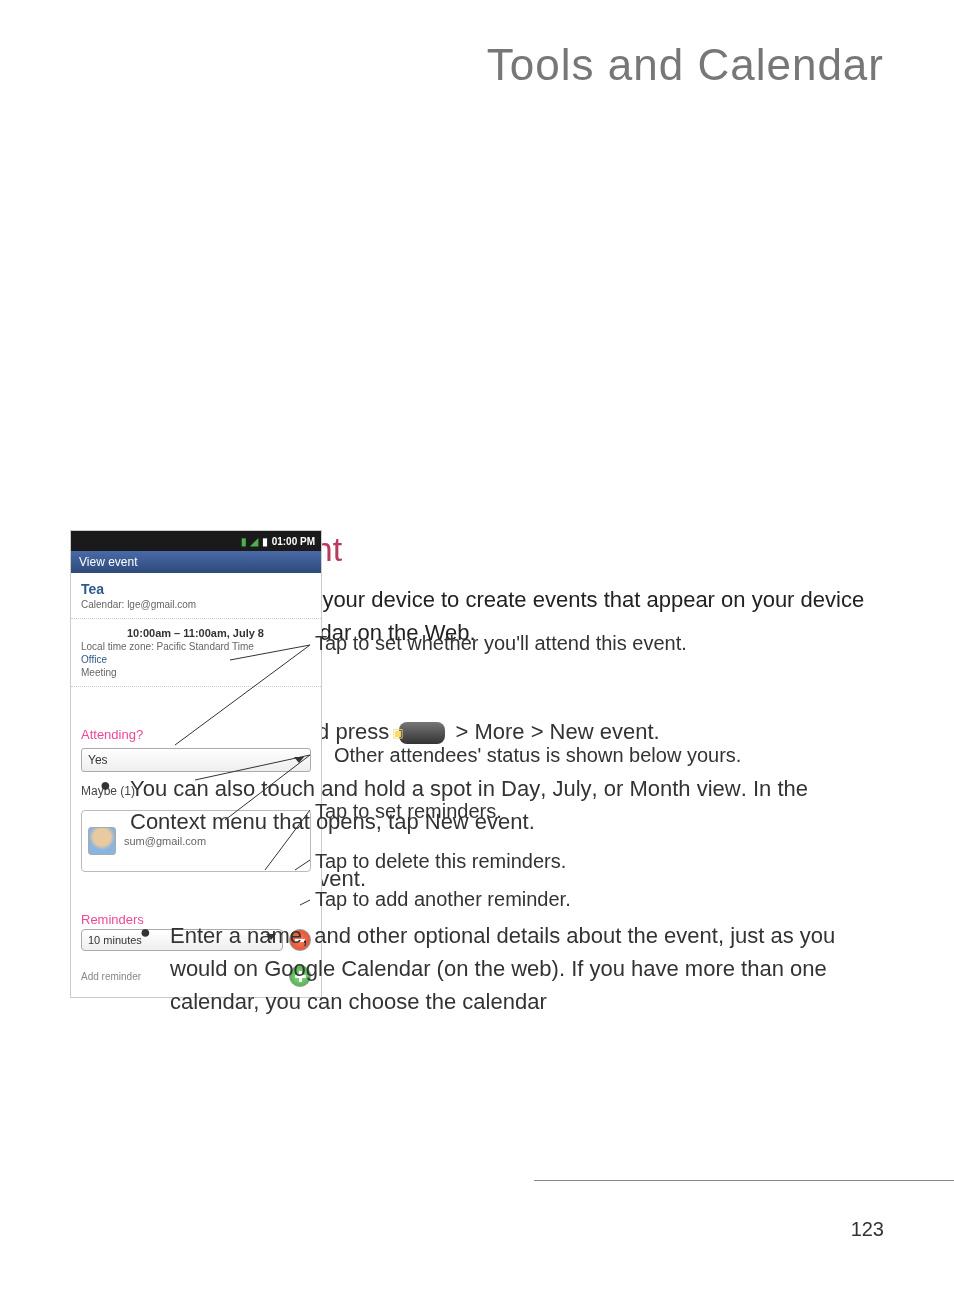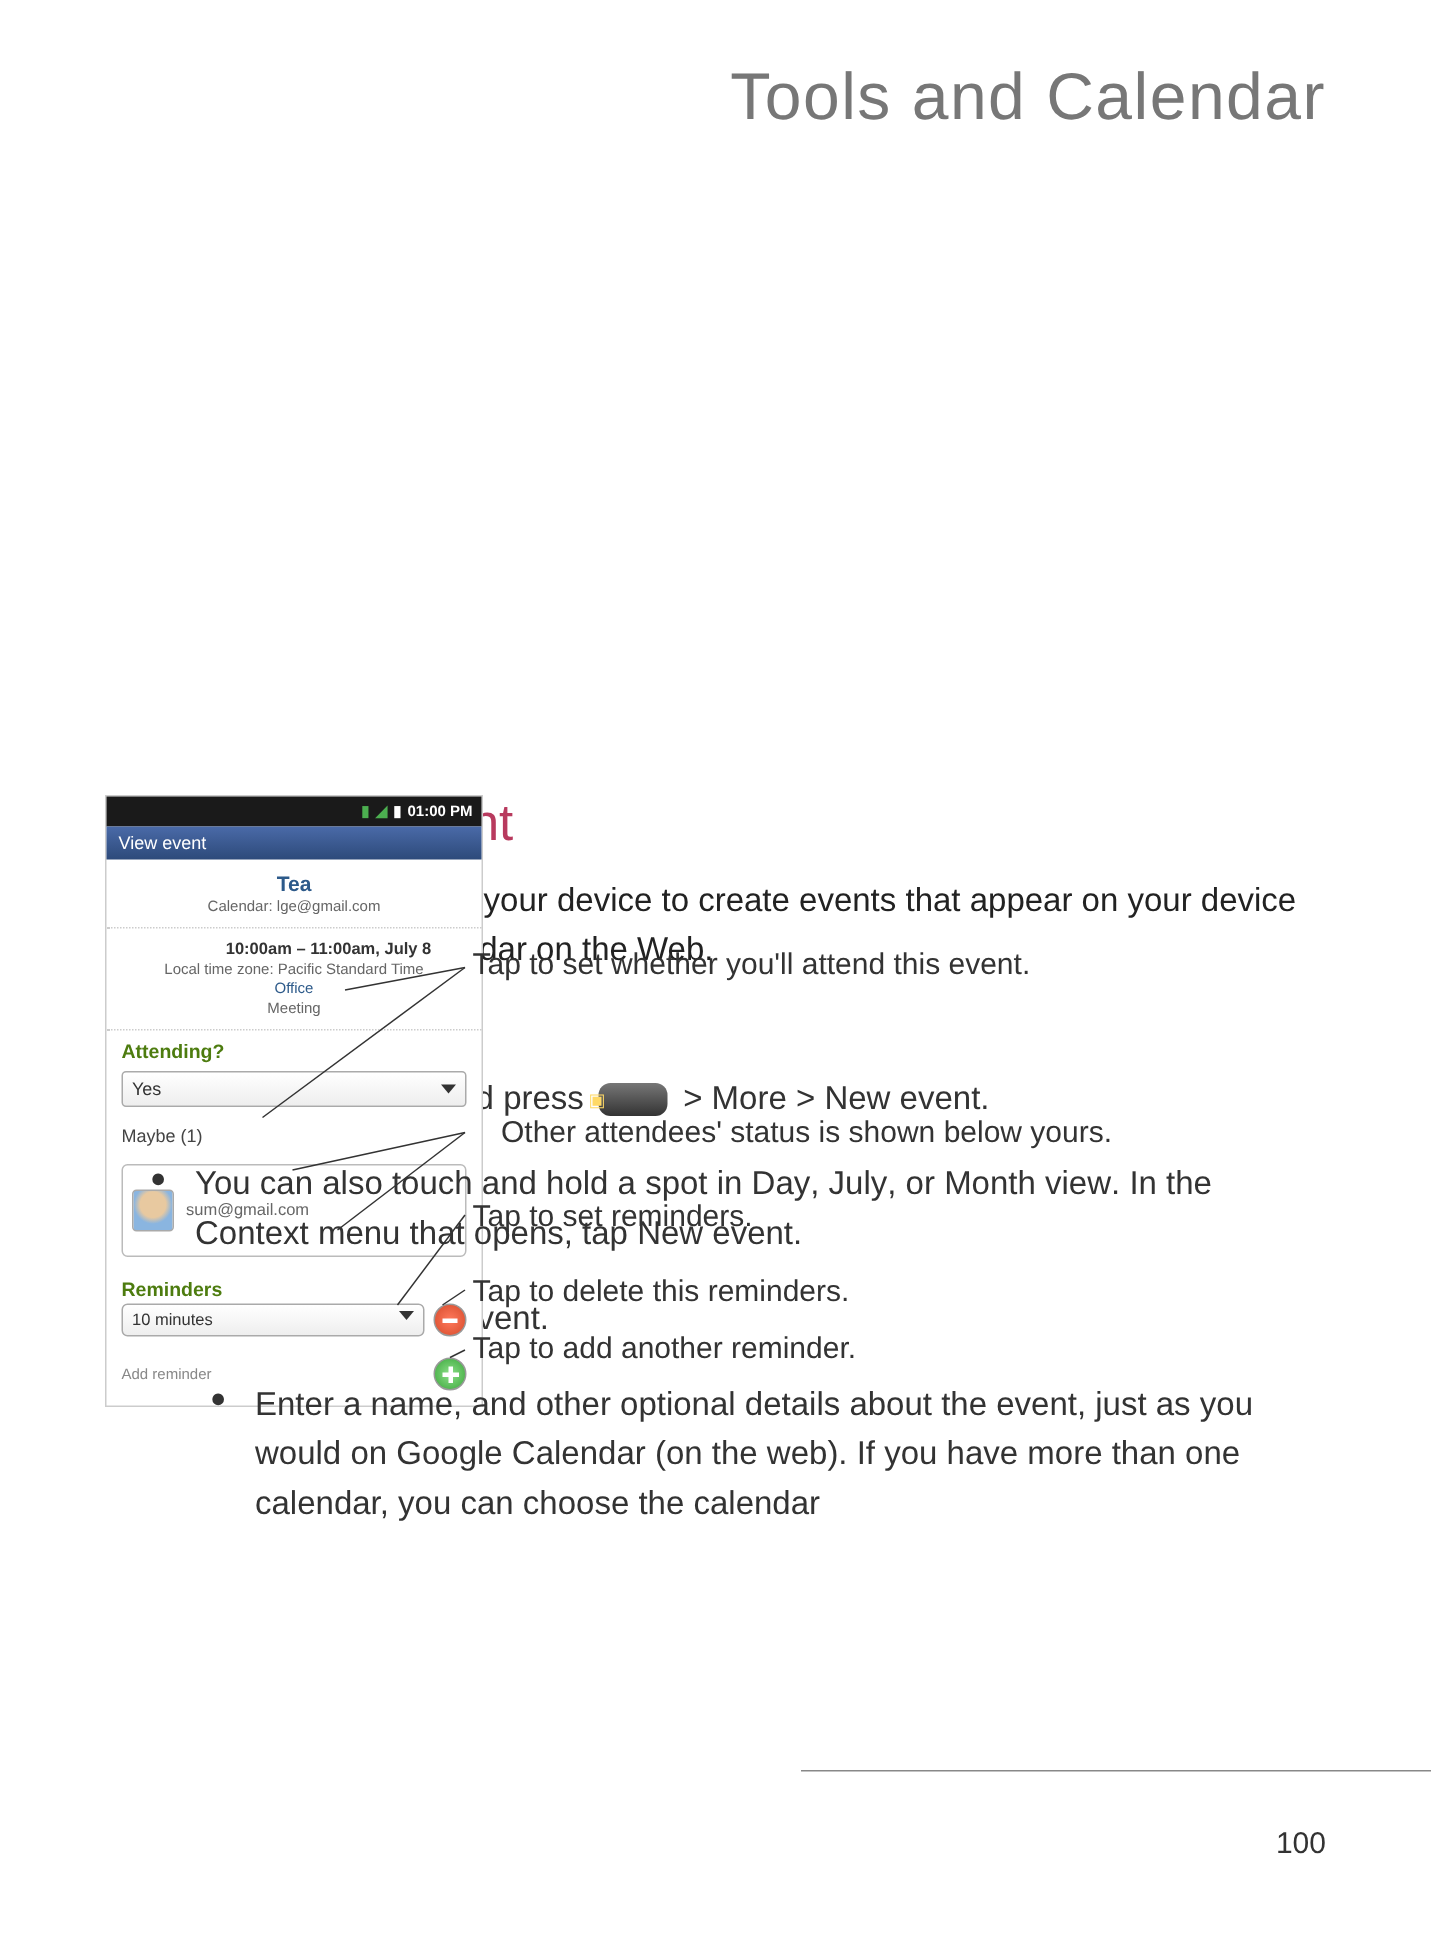--- a/index.html
+++ b/index.html
@@ -48,26 +48,25 @@
   .titlebar {
     background: #3b5998;
     background: linear-gradient(#4a6aa8, #2d4a7a);
     color: #fff;
     padding: 4px 8px;
     font-size: 12px;
   }
   .section {
     padding: 8px 10px;
     border-bottom: 1px dotted #ccc;
-    text-align: center;
   }
   .event-name { color: #2d5a8a; font-weight: bold; font-size: 14px; }
   .sub { color: #666; font-size: 10px; margin-top: 2px; }
   .sub-label { color: #2d5a8a; }
-  .sec-label { color: #4d7c0f; font-weight: bold; padding: 6px 10px 2px; font-size: 13px; }
+  .sec-label { color: #ec4899; font-weight: normal; padding: 6px 10px 2px; font-size: 13px; margin-top: 34px; }
   .dropdown {
     border: 1px solid #aaa;
     border-radius: 3px;
     margin: 4px 10px 8px;
     padding: 4px 6px;
     display: flex;
     justify-content: space-between;
     align-items: center;
     background: linear-gradient(#fff, #eee);
     font-size: 12px;
@@ -323,13 +322,13 @@
       <span>You can also touch and hold a spot in </span><b>Day</b><span>, </span><b>July</b><span>, or </span><b>Month view</b><span>. In the Context menu that opens, tap </span><b>New event</b><span>.</span>
     </div>
 
     <div class="step">2. Add details about the event.</div>
 
     <div class="bullet nested">Enter a name, and other optional details about the event, just as you would on Google Calendar (on the web). If you have more than one calendar, you can choose the calendar</div>
   </div>
 </div>
 
 <div class="footer-line"></div>
-<div class="page-num">100</div>
+<div class="page-num">123</div>
 
 </body></html>

